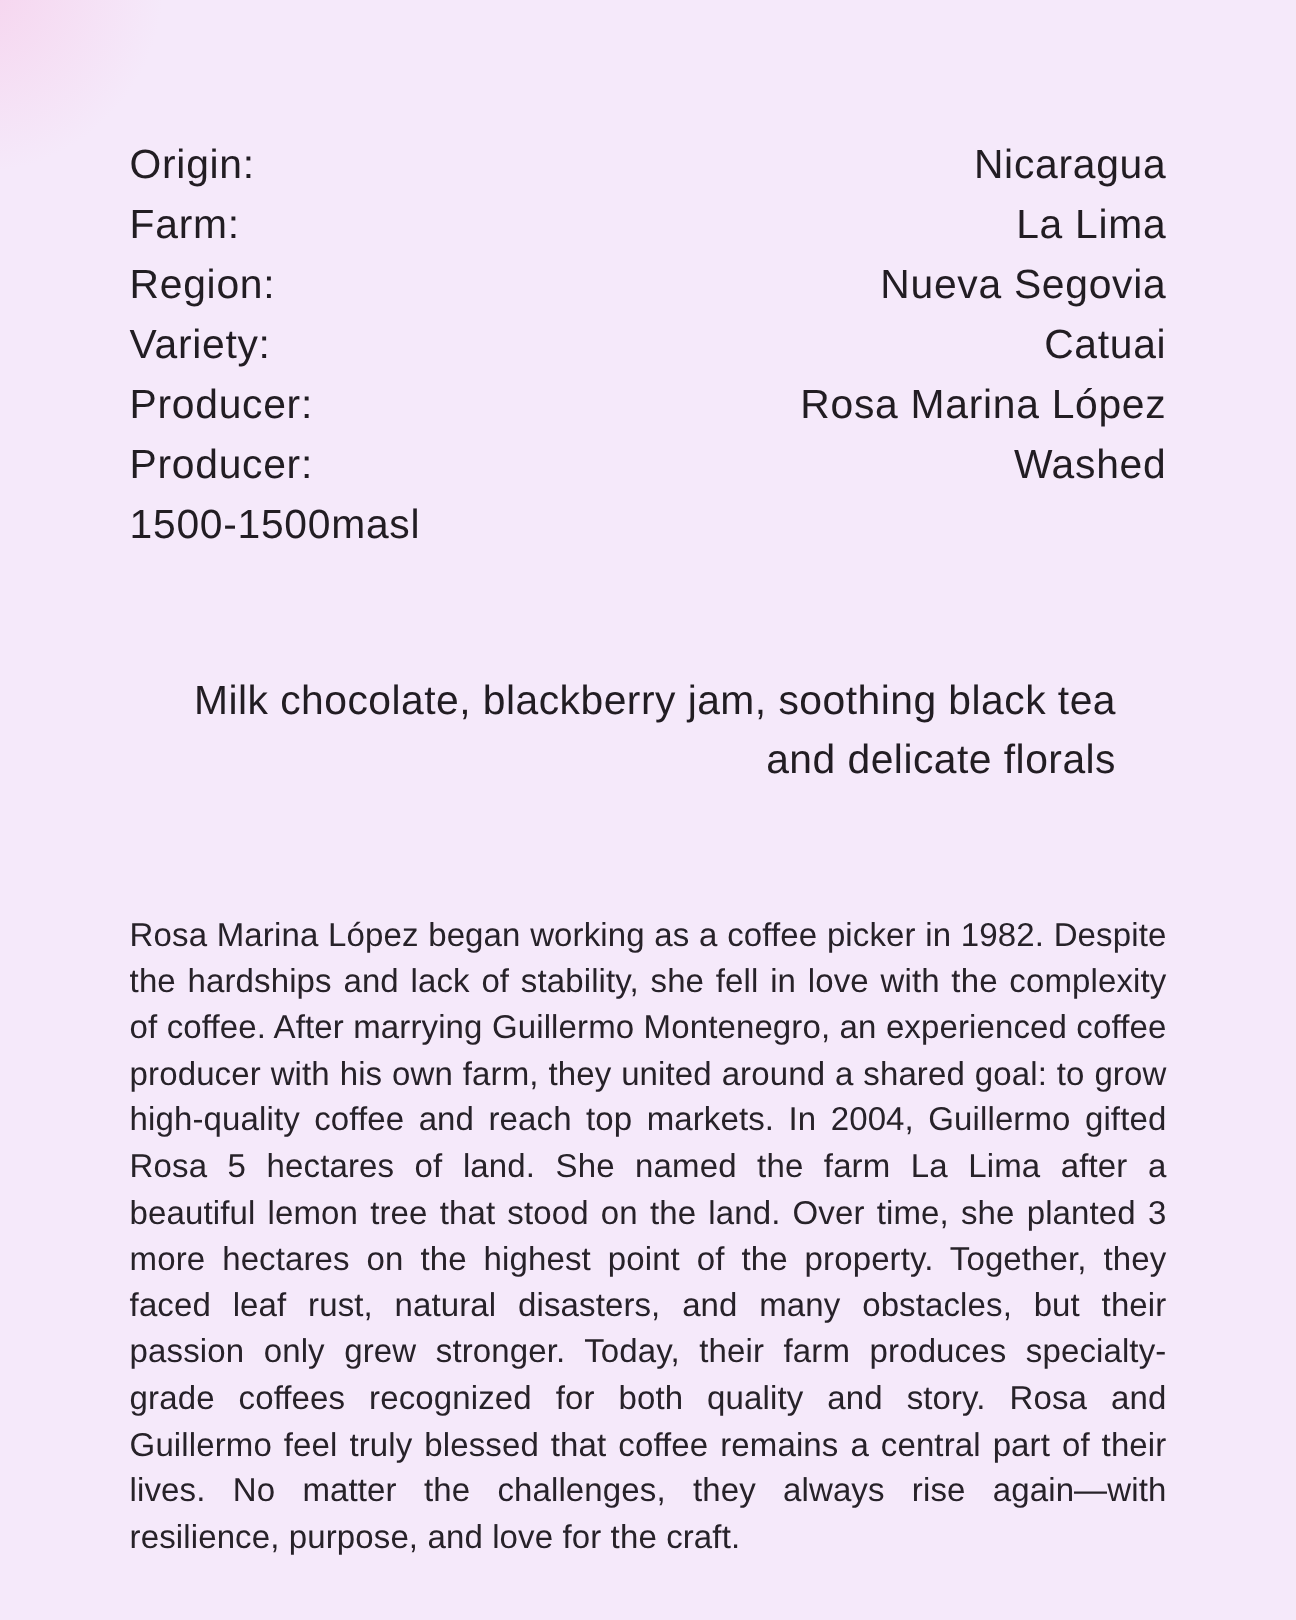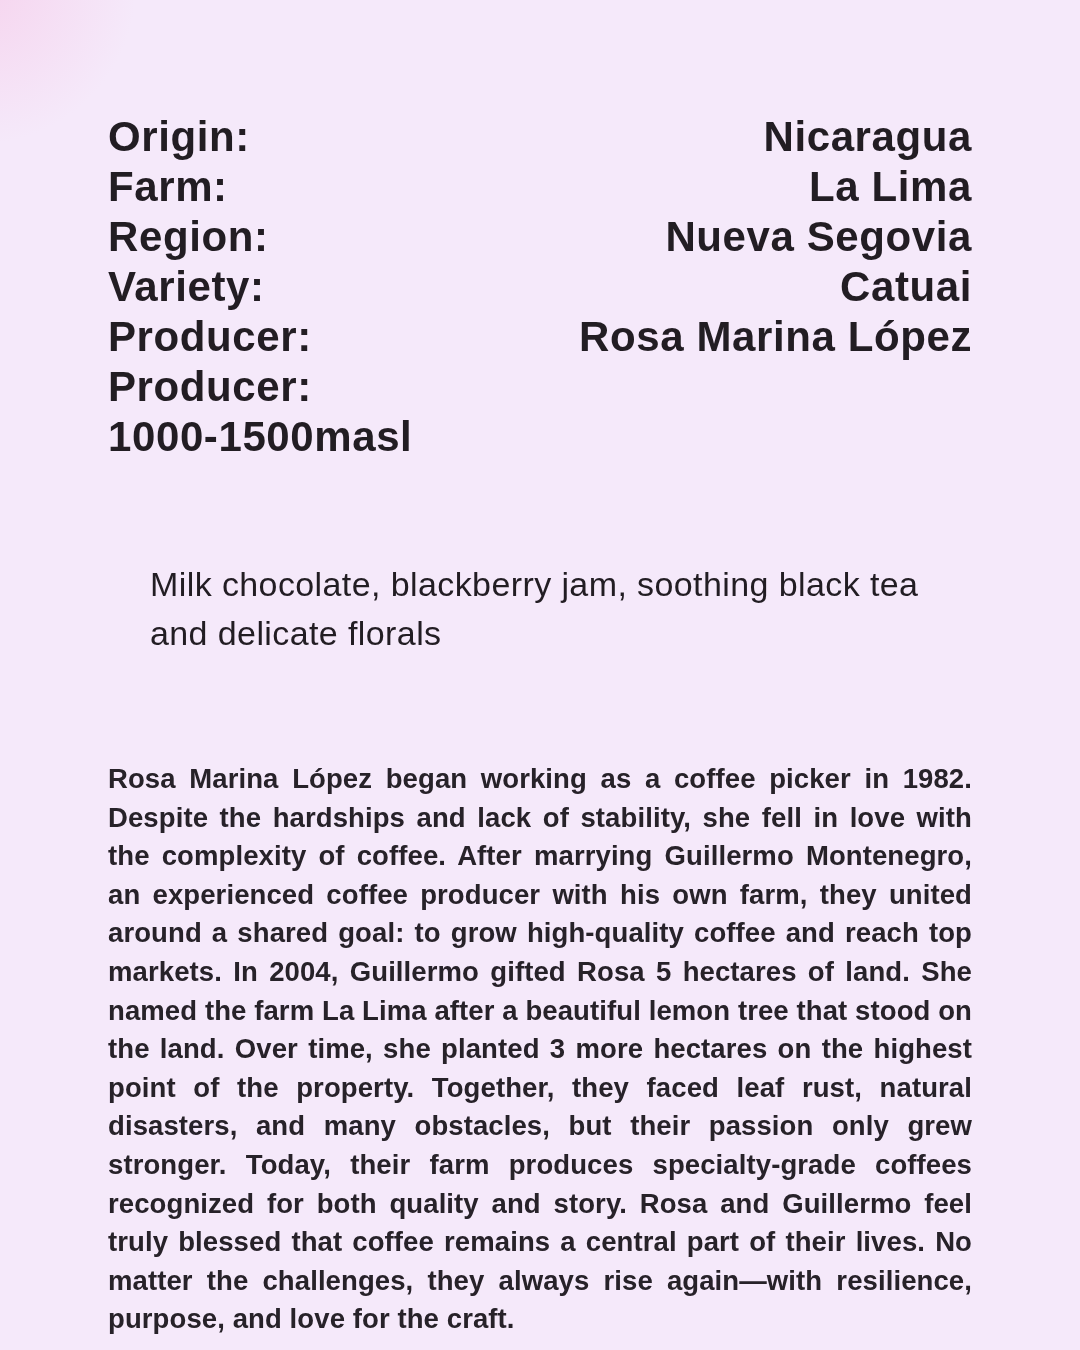--- a/index.html
+++ b/index.html
@@ -14,41 +14,41 @@
       #f5e9fa;
     font-family: "Liberation Sans", sans-serif;
     color: #221d23;
     overflow: hidden;
   }
   .specs { display: block; }
   .spec-row {
     display: flex;
     justify-content: space-between;
     align-items: baseline;
-    font-size: 42px;
+    font-size: 34px;
     line-height: 50px;
-    font-weight: 700;
+    font-weight: 400;
     letter-spacing: 0.6px;
   }
   .spec-label { text-align: left; }
   .spec-value { text-align: right; }
   .tasting {
     margin: 98px auto 0 auto;
     max-width: 780px;
-    text-align: left;
+    text-align: right;
     font-size: 34px;
     line-height: 49px;
     font-weight: 500;
     letter-spacing: 0.4px;
   }
   .story {
     margin: 102px 0 0 0;
     font-size: 27.5px;
     line-height: 38.6px;
-    font-weight: 700;
+    font-weight: 400;
     letter-spacing: 0.1px;
     text-align: justify;
     color: #272229;
   }
 </style>
 </head>
 <body>
 
 <div class="page">
 
@@ -68,23 +68,24 @@
     <div class="spec-row">
       <span class="spec-label">Variety:</span>
       <span class="spec-value">Catuai</span>
     </div>
     <div class="spec-row">
       <span class="spec-label">Producer:</span>
       <span class="spec-value">Rosa Marina López</span>
     </div>
     <div class="spec-row">
       <span class="spec-label">Producer:</span>
+      <span class="spec-value">Washed</span>
     </div>
     <div class="spec-row">
-      <span class="spec-value">1000-1500masl</span>
+      <span class="spec-value">1500-1500masl</span>
     </div>
   </div>
 
   <div class="tasting">Milk chocolate, blackberry jam, soothing black tea and delicate florals</div>
 
   <p class="story">Rosa Marina López began working as a coffee picker in 1982. Despite the hardships and lack of stability, she fell in love with the complexity of coffee. After marrying Guillermo Montenegro, an experienced coffee producer with his own farm, they united around a shared goal: to grow high-quality coffee and reach top markets. In 2004, Guillermo gifted Rosa 5 hectares of land. She named the farm La Lima after a beautiful lemon tree that stood on the land. Over time, she planted 3 more hectares on the highest point of the property. Together, they faced leaf rust, natural disasters, and many obstacles, but their passion only grew stronger. Today, their farm produces specialty-grade coffees recognized for both quality and story. Rosa and Guillermo feel truly blessed that coffee remains a central part of their lives. No matter the challenges, they always rise again—with resilience, purpose, and love for the craft.</p>
 
 </div>
 
 </body></html>

